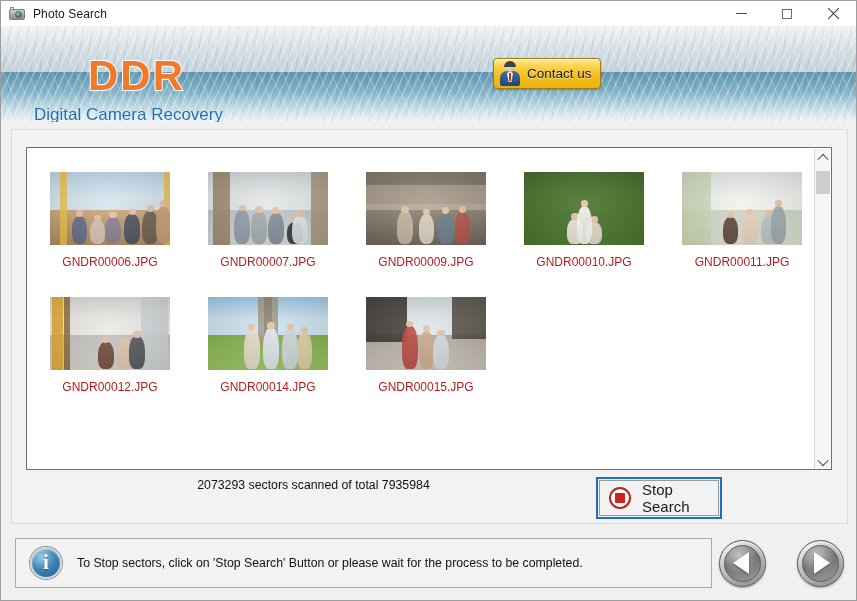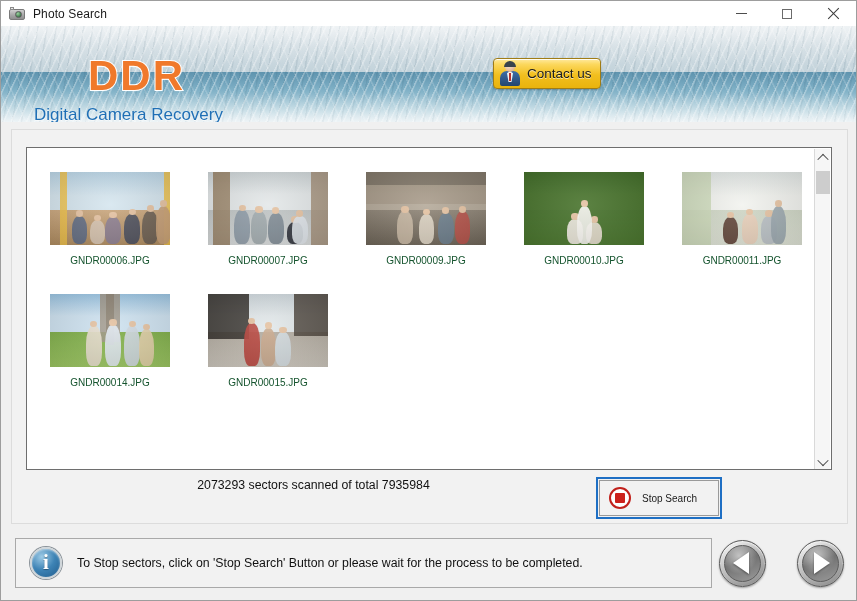--- a/index.html
+++ b/index.html
@@ -233,22 +233,22 @@
   }
   .thumb-img {
     width: 120px; height: 73px;
     border: 0;
     position: relative;
     overflow: hidden;
     background: #cfd8dc;
   }
   .thumb-label {
     margin-top: 10px;
-    font-size: 10px;
-    color: #14532d;
+    font-size: 12px;
+    color: #b91c1c;
     font-family: "Liberation Sans", sans-serif;
     white-space: nowrap;
   }
 
   
   .ph { position:absolute; left:0; top:0; width:100%; height:100%; }
   .sky   { position:absolute; left:0; top:0; width:100%; height:55%; }
   .ground{ position:absolute; left:0; bottom:0; width:100%; height:48%; }
   .blob  { position:absolute; border-radius:45% 45% 35% 35%; }
   .vign  { position:absolute; left:0; top:0; width:100%; height:100%;
@@ -320,21 +320,21 @@
     box-sizing: border-box;
     flex: 0 0 auto;
   }
   .stop-sq {
     width: 10px; height: 10px;
     background: #cc211c;
     border-radius: 1px;
   }
   .stop-label {
     margin-left: 11px;
-    font-size: 10px;
+    font-size: 15px;
     color: #1a1a1a;
   }
 
   
   .info-bar {
     position: absolute;
     left: 14px; top: 537px;
     width: 697px; height: 50px;
     background: #f2f2f2;
     border: 1px solid #a9a9a9;
@@ -552,20 +552,39 @@
                 <div class="blob" style="left: 74%; bottom: 2%; width: 13%; height: 52%; background: rgb(154, 167, 174); opacity: 0.92;"></div>
                 <div style="position: absolute; left: 77.5%; bottom: 52.5%; width: 6%; height: 9%; border-radius: 50%; background: rgb(229, 195, 163);"></div>
                 <div class="vign"></div>
               </div>
             </div>
             <div class="thumb-label">GNDR00011.JPG</div>
           </div>
           <div class="thumb-cell">
             <div class="thumb-img">
               <div class="ph">
+                <div class="sky" style="background: linear-gradient(rgb(217, 217, 214) 0%, rgb(236, 234, 230) 55%);"></div>
+                <div class="ground" style="background: linear-gradient(rgb(194, 192, 187) 0%, rgb(214, 212, 207) 100%);"></div>
+                <div style="position: absolute; left: 2%; top: 0%; width: 9%; height: 100%; background: rgb(229, 168, 42); opacity: 0.85;"></div>
+                <div style="position: absolute; left: 12%; top: 0%; width: 5%; height: 100%; background: rgb(140, 106, 50); opacity: 0.85;"></div>
+                <div style="position: absolute; left: 76%; top: 0%; width: 22%; height: 100%; background: rgb(207, 211, 214); opacity: 0.85;"></div>
+                <div class="blob" style="left: 40%; bottom: 2%; width: 13%; height: 36%; background: rgb(107, 68, 48); opacity: 0.92;"></div>
+                <div style="position: absolute; left: 43.5%; bottom: 36.5%; width: 6%; height: 9%; border-radius: 50%; background: rgb(229, 195, 163);"></div>
+                <div class="blob" style="left: 56%; bottom: 2%; width: 13%; height: 34%; background: rgb(227, 195, 168); opacity: 0.92;"></div>
+                <div style="position: absolute; left: 59.5%; bottom: 34.5%; width: 6%; height: 9%; border-radius: 50%; background: rgb(229, 195, 163);"></div>
+                <div class="blob" style="left: 66%; bottom: 2%; width: 13%; height: 44%; background: rgb(77, 81, 86); opacity: 0.92;"></div>
+                <div style="position: absolute; left: 69.5%; bottom: 44.5%; width: 6%; height: 9%; border-radius: 50%; background: rgb(229, 195, 163);"></div>
+                <div class="vign"></div>
+              </div>
+            </div>
+            <div class="thumb-label">GNDR00012.JPG</div>
+          </div>
+          <div class="thumb-cell">
+            <div class="thumb-img">
+              <div class="ph">
                 <div class="sky" style="background: linear-gradient(rgb(156, 198, 228) 0%, rgb(207, 227, 241) 55%);"></div>
                 <div class="ground" style="background: linear-gradient(rgb(127, 174, 73) 0%, rgb(156, 198, 98) 100%);"></div>
                 <div style="position: absolute; left: 42%; top: 0%; width: 16%; height: 66%; background: rgb(158, 147, 132); opacity: 0.85;"></div>
                 <div style="position: absolute; left: 47%; top: 0%; width: 6%; height: 70%; background: rgb(140, 129, 114); opacity: 0.85;"></div>
                 <div class="blob" style="left: 30%; bottom: 2%; width: 13%; height: 54%; background: rgb(230, 220, 204); opacity: 0.92;"></div>
                 <div style="position: absolute; left: 33.5%; bottom: 54.5%; width: 6%; height: 9%; border-radius: 50%; background: rgb(229, 195, 163);"></div>
                 <div class="blob" style="left: 46%; bottom: 2%; width: 13%; height: 56%; background: rgb(223, 231, 239); opacity: 0.92;"></div>
                 <div style="position: absolute; left: 49.5%; bottom: 56.5%; width: 6%; height: 9%; border-radius: 50%; background: rgb(229, 195, 163);"></div>
                 <div class="blob" style="left: 62%; bottom: 2%; width: 13%; height: 54%; background: rgb(207, 216, 224); opacity: 0.92;"></div>
                 <div style="position: absolute; left: 65.5%; bottom: 54.5%; width: 6%; height: 9%; border-radius: 50%; background: rgb(229, 195, 163);"></div>

